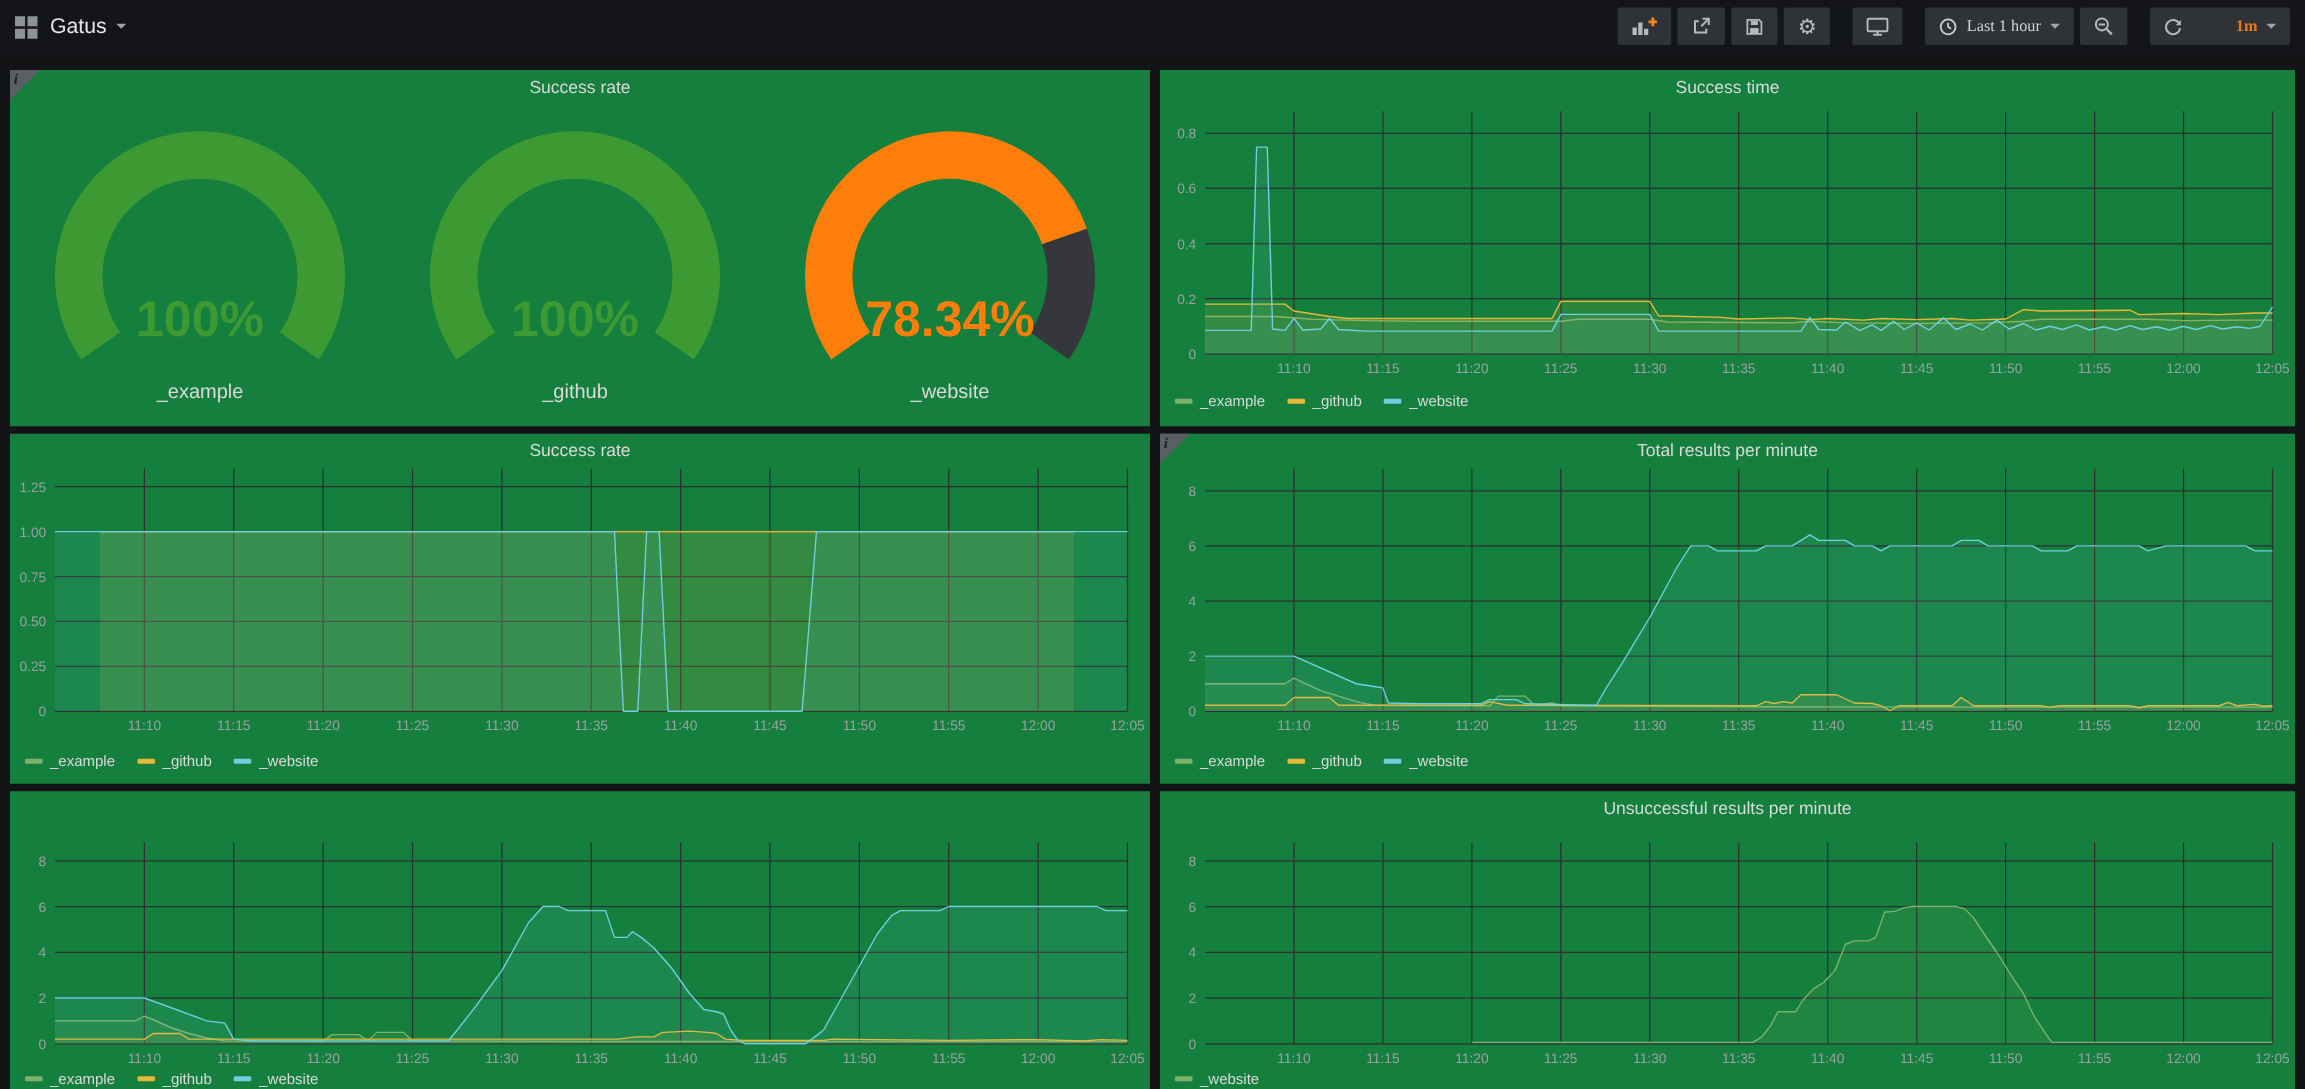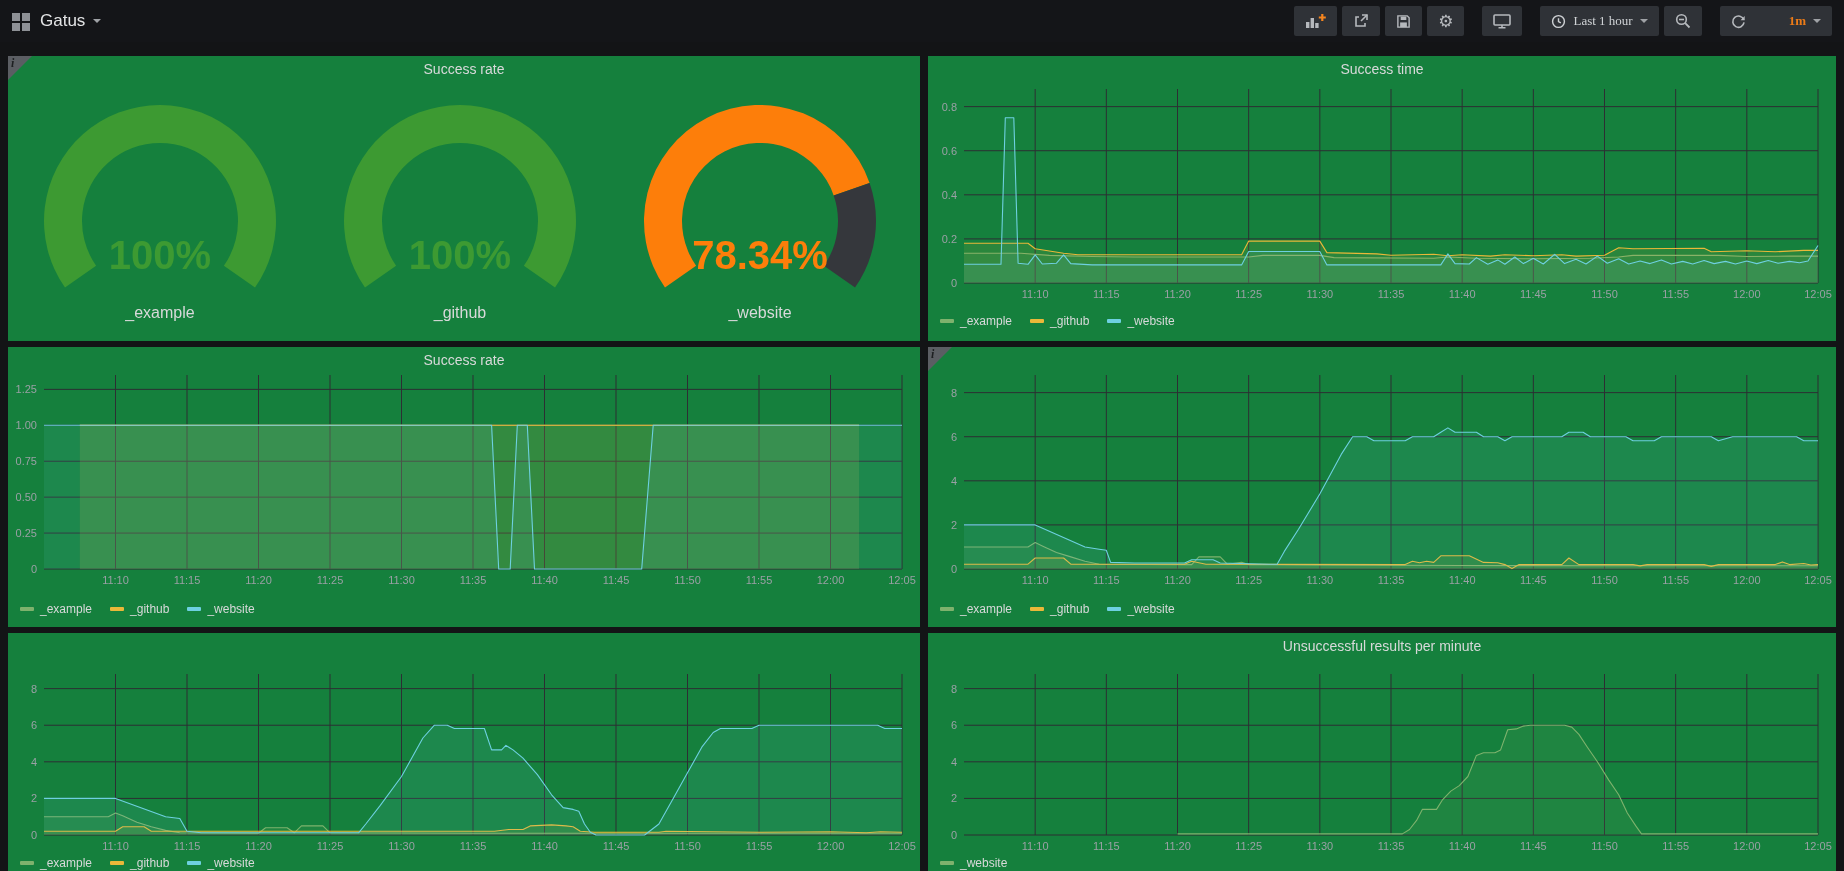--- a/index.html
+++ b/index.html
@@ -284,20 +284,21 @@
       </span>
       <span class="litem">
         <span class="lswatch" style="background: rgb(110, 208, 224);"></span>
         <span class="llabel">_website</span>
       </span>
     </div>
   </div>
 
 <div class="panel p3">
   <div class="info-corner"></div>
+  <div class="ptitle">Total results per minute</div>
   <div class="pbody"><svg width="908" height="254">
         <g>
           <line x1="36" y1="196" x2="890" y2="196" stroke="#2c2f33" stroke-width="1"></line>
           <line x1="36" y1="151.9090909090909" x2="890" y2="151.9090909090909" stroke="#2c2f33" stroke-width="1"></line>
           <line x1="36" y1="107.81818181818183" x2="890" y2="107.81818181818183" stroke="#2c2f33" stroke-width="1"></line>
           <line x1="36" y1="63.72727272727275" x2="890" y2="63.72727272727275" stroke="#2c2f33" stroke-width="1"></line>
           <line x1="36" y1="19.636363636363654" x2="890" y2="19.636363636363654" stroke="#2c2f33" stroke-width="1"></line>
           <line x1="107.16666666666667" y1="2" x2="107.16666666666667" y2="196" stroke="#2c2f33" stroke-width="1"></line>
           <line x1="178.33333333333334" y1="2" x2="178.33333333333334" y2="196" stroke="#2c2f33" stroke-width="1"></line>
           <line x1="249.5" y1="2" x2="249.5" y2="196" stroke="#2c2f33" stroke-width="1"></line>

